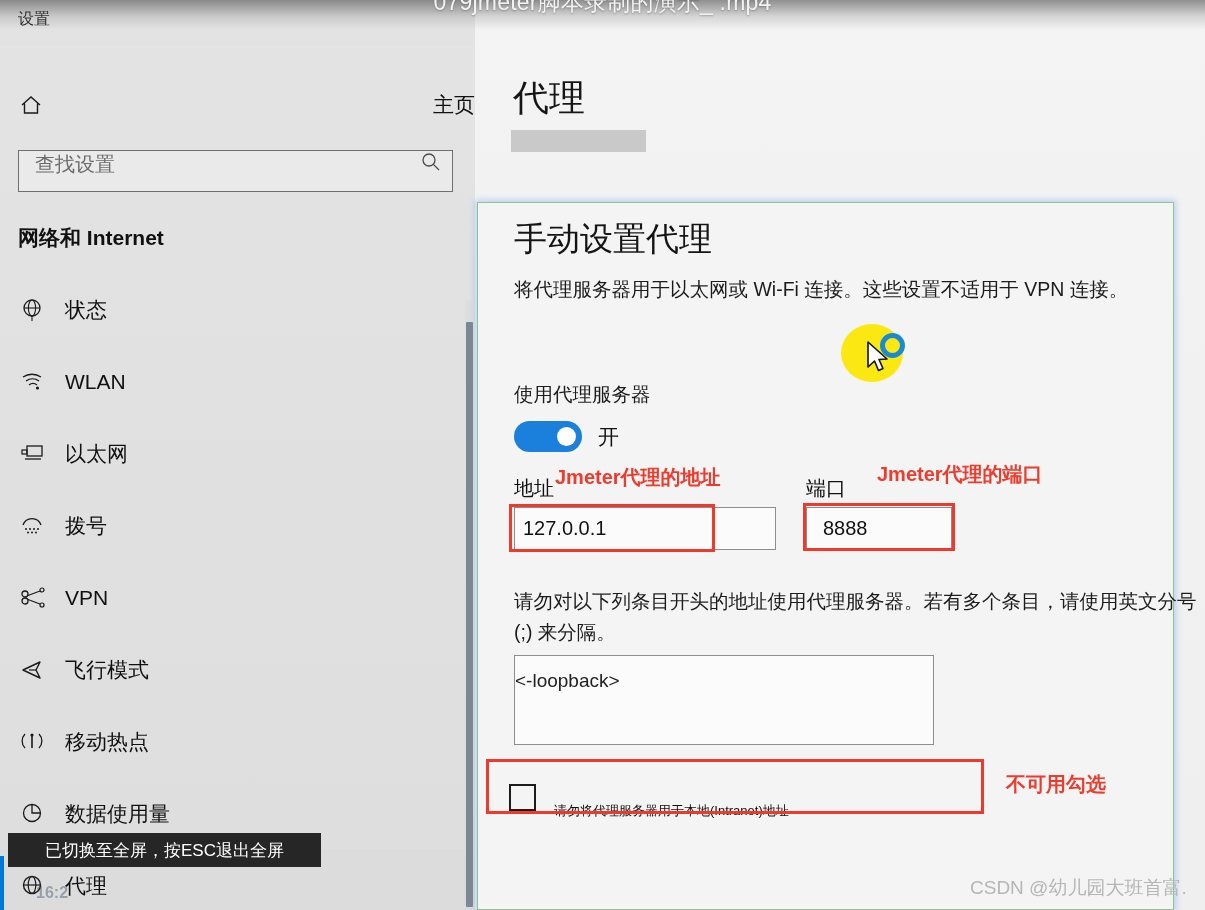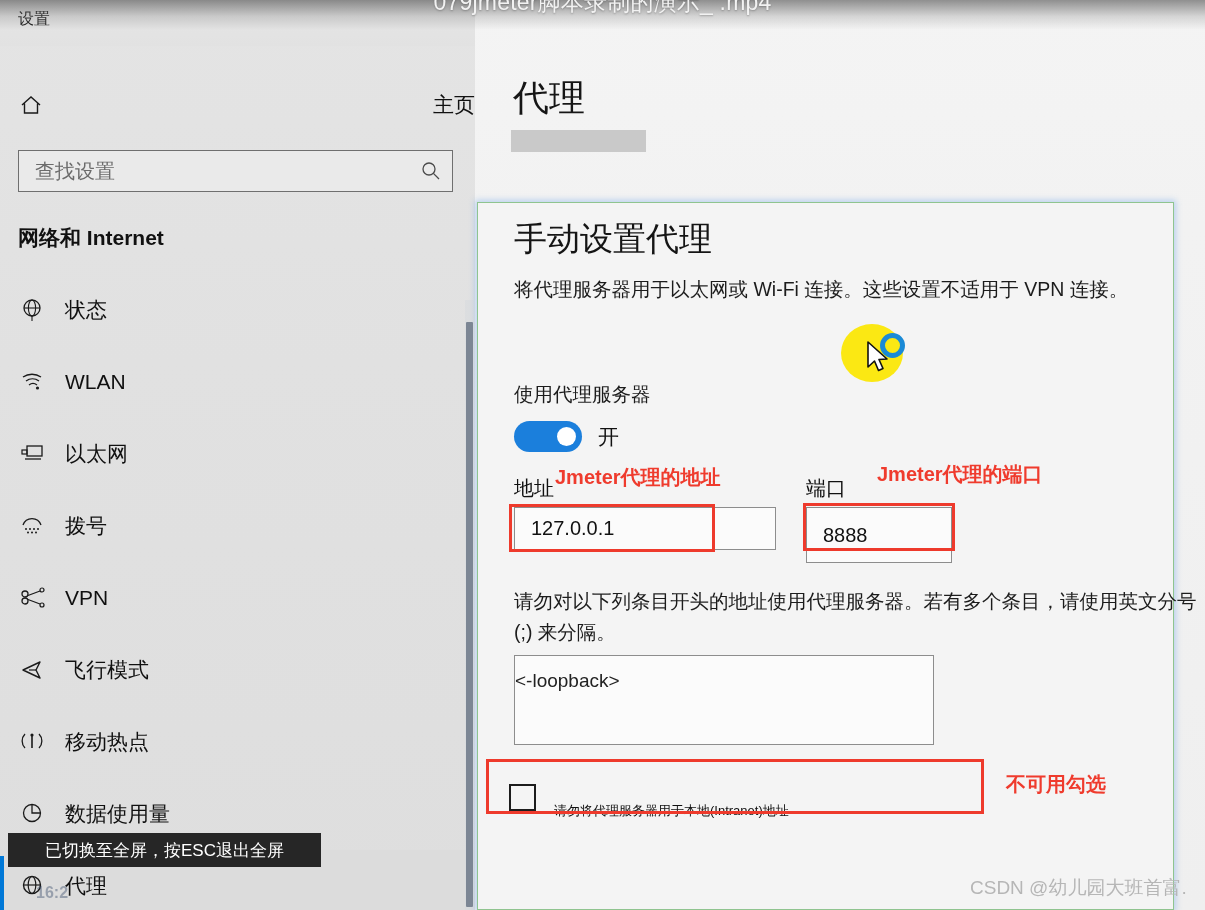--- a/index.html
+++ b/index.html
@@ -28,21 +28,21 @@
   #settings-titlebar{
     height:46px;padding:9px 0 0 18px;box-sizing:border-box;
     background:linear-gradient(to bottom,#e6e6e6,#e2e2e2);
   }
   #settings-title{font-size:16px;color:#1a1a1a;}
   .home-row{display:flex;align-items:center;padding:0 0 0 18px;height:52px;margin-top:33px;justify-content:space-between;}
   .home-row .ic{width:34px;display:flex;align-items:center;}
   .home-label{font-size:21px;color:#111;margin-left:11px;}
   #search-box{
     margin:19px 22px 0 18px;height:42px;border:1.6px solid #6f6f6f;
-    background:#eaeaea;display:flex;align-items:center;box-sizing:border-box;
+    background:#eaeaea;display:flex;align-items:flex-start;box-sizing:border-box;
     padding:0 10px 0 16px;
   }
   #search-input-text{flex:1;font-size:20px;color:#6b6b6b;}
   #search-icon{width:22px;height:22px;}
   #category-title{
     margin:32px 0 0 18px;font-size:21px;font-weight:bold;color:#111;
   }
   #nav-list{margin-top:22px;}
   .nav-item{display:flex;align-items:center;height:72px;padding-left:20px;position:relative;}
   .nav-item .nav-ic{width:36px;display:flex;align-items:center;justify-content:flex-start;}
@@ -97,24 +97,24 @@
   #toggle-knob{
     position:absolute;right:6px;top:6px;width:19px;height:19px;border-radius:50%;background:#fff;
   }
   #toggle-state{margin-left:16px;font-size:21px;color:#111;}
   
   #addr-label{position:absolute;left:36px;top:272px;font-size:20px;color:#111;}
   #port-label{position:absolute;left:328px;top:272px;font-size:20px;color:#111;}
   #addr-field{
     position:absolute;left:36px;top:304px;width:262px;height:43px;
     border:1.5px solid #8d8d8d;background:#fbfbfb;box-sizing:border-box;
-    display:flex;align-items:center;padding-left:16px;font-size:20px;color:#111;
+    display:flex;align-items:center;padding-left:8px;font-size:20px;color:#111;
   }
   #port-field{
-    position:absolute;left:328px;top:304px;width:146px;height:56px;
+    position:absolute;left:328px;top:304px;width:146px;height:43px;
     border:1.5px solid #8d8d8d;background:#fbfbfb;box-sizing:border-box;
     display:flex;align-items:center;padding-left:16px;font-size:20px;color:#111;
   }
   .annot-red{
     position:absolute;color:#ef3b2d;font-weight:bold;font-size:20px;white-space:nowrap;
   }
   #annot-addr{left:77px;top:261px;}
   #annot-port{left:399px;top:258px;}
   .redbox{position:absolute;border:3px solid #ee3a2c;box-sizing:border-box;}
   #redbox-addr{left:31px;top:301px;width:206px;height:48px;}

